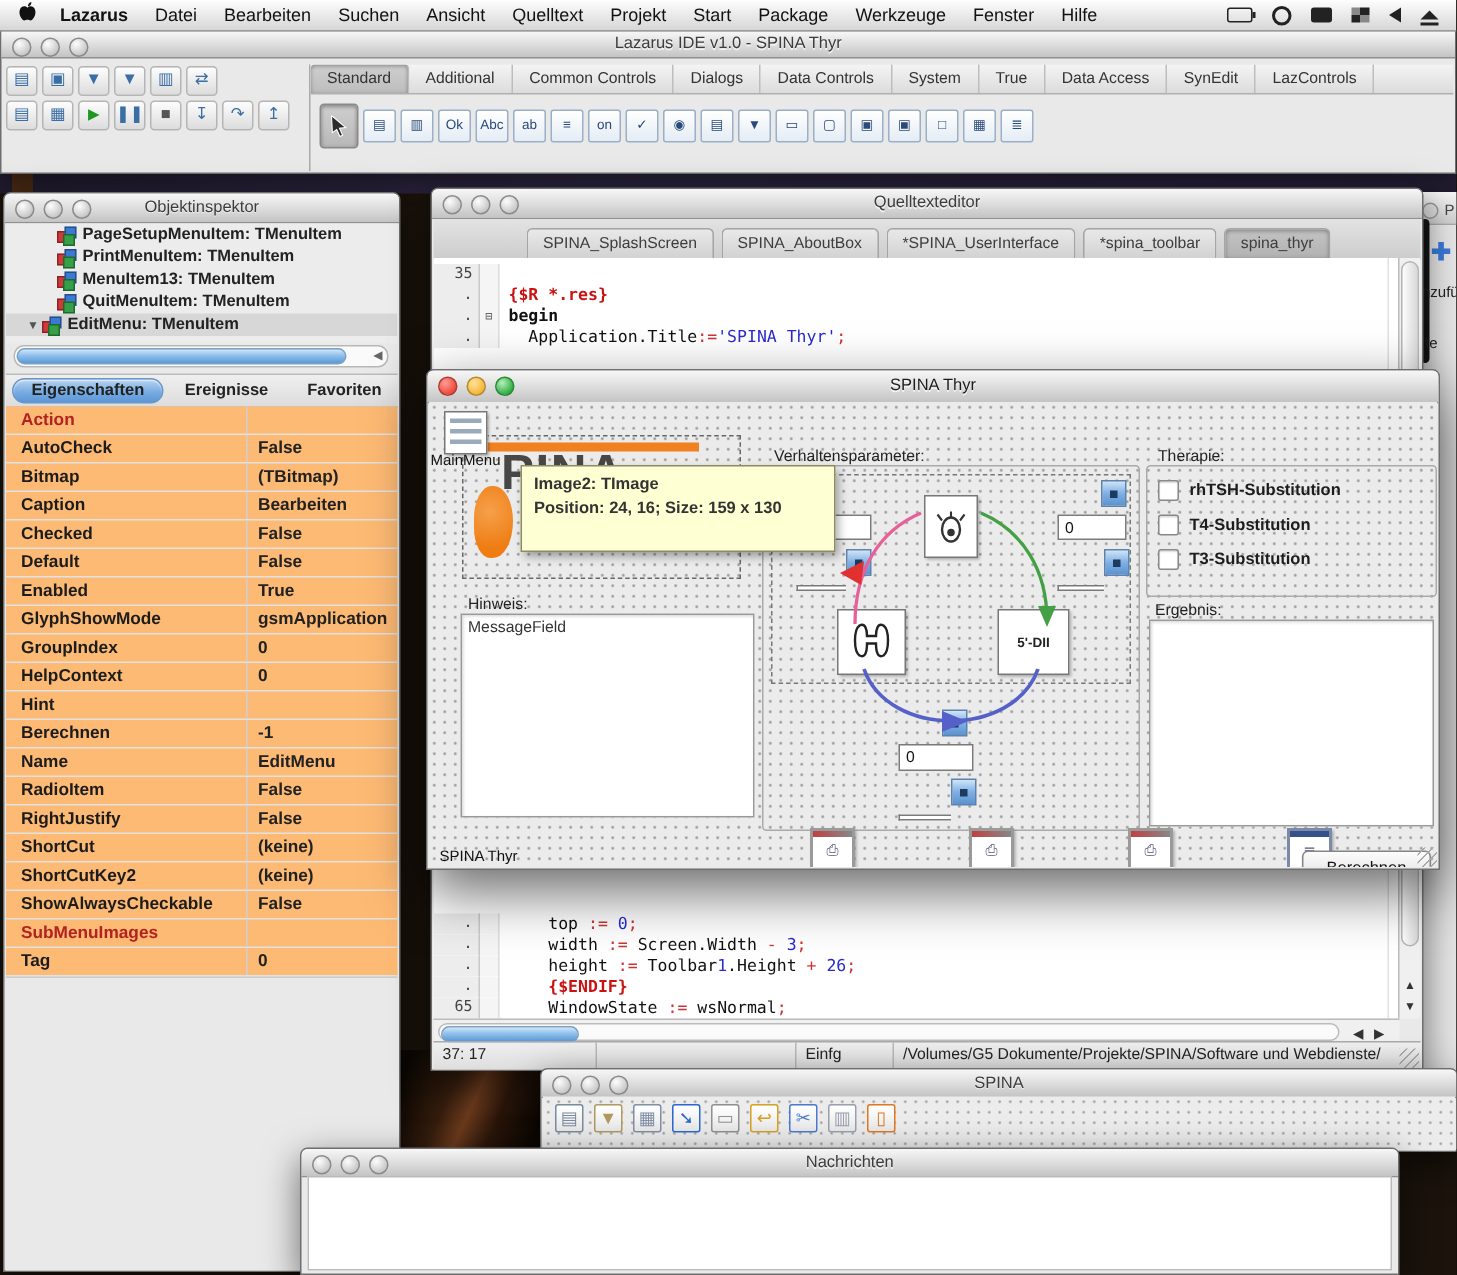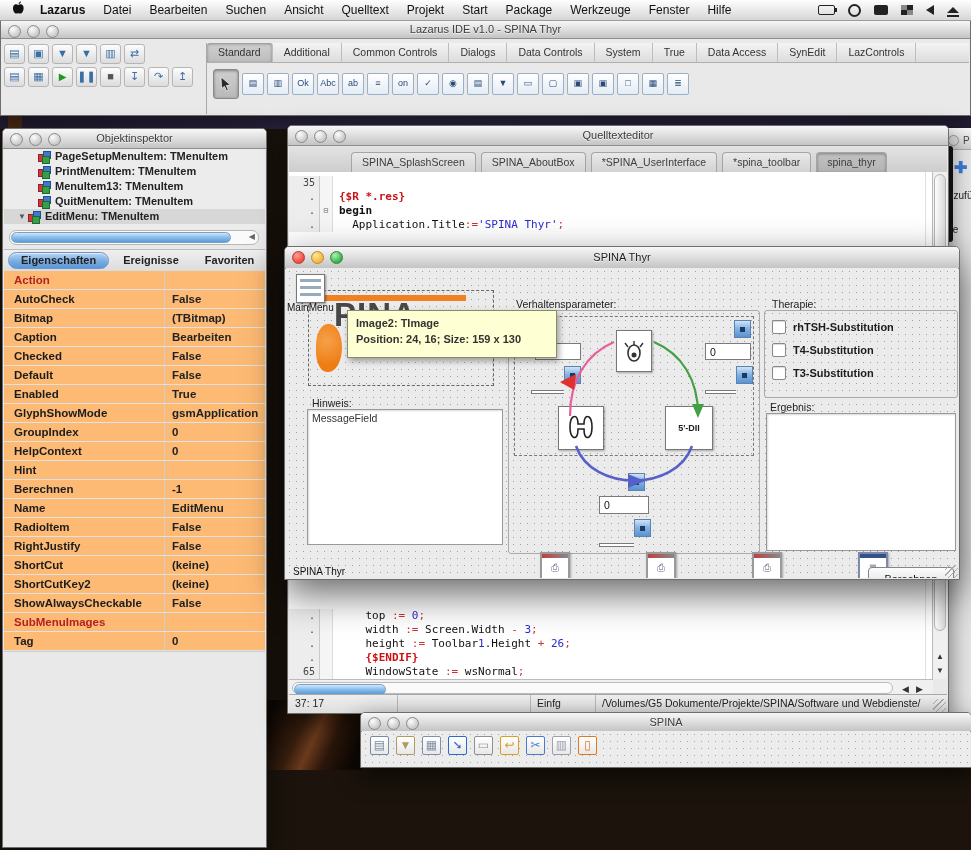--- a/index.html
+++ b/index.html
@@ -110,21 +110,21 @@
   .fd .tbar{height:21px;}
   .fd .tbar .ttl{top:4px;color:#1c1c1c;}
   .canvas{position:absolute;left:1px;right:1px;top:21px;bottom:1px;background-color:#ebebeb;background-image:radial-gradient(circle,#9f9f9f .8px,transparent 1px);background-size:7px 7px;overflow:hidden;}
   .mm-icon{position:absolute;left:10px;top:6px;width:27px;height:27px;background:#fff;border:1px solid #777;box-shadow:1px 1px 2px rgba(0,0,0,.4);}
   .mm-icon i{display:block;margin:4px 3px 0;height:3px;background:#9ab;}
   .mm-label{position:absolute;left:1px;top:34px;font-size:10px;color:#111;}
   .logo-sel{position:absolute;left:22px;top:22px;width:184px;height:94px;border:1px dashed #666;}
   .logo-bar{position:absolute;left:30px;top:27px;width:150px;height:6px;background:#f08020;}
   .logo-txt{position:absolute;left:48px;top:28px;font-size:33px;font-weight:700;color:#474747;letter-spacing:1px;font-family:"Liberation Sans",sans-serif;}
   .logo-blob{position:absolute;left:30px;top:56px;width:26px;height:48px;background:radial-gradient(circle at 40% 35%,#f6a04a,#ef7d14 70%);border-radius:48% 52% 55% 45%;}
-  .tooltip{position:absolute;left:61px;top:42px;width:200px;height:42px;background:#feffd2;border:1px solid #8a8a66;box-shadow:2px 3px 6px rgba(0,0,0,.35);z-index:12;padding:4px 0 0 8px;}
+  .tooltip{position:absolute;left:61px;top:42px;width:200px;height:42px;background:#feffd2;border:1px solid #8a8a66;box-shadow:2px 3px 6px rgba(0,0,0,.35);z-index:12;padding:4px 0 10px 8px;}
   .tooltip div{font-size:11px;font-weight:700;color:#333;line-height:16px;white-space:nowrap;}
   .grp-label{position:absolute;font-size:10.5px;color:#222;}
   .grp-box{position:absolute;border:1px solid #aaa;border-radius:3px;}
   .memo{position:absolute;background:#fff;border:1px solid #999;box-shadow:inset 1px 1px 2px rgba(0,0,0,.15);}
   .memo .mtxt{font-size:10.5px;color:#333;padding:2px 4px;}
   .dashed-panel{position:absolute;border:1px dashed #777;}
   .nodebox{position:absolute;background:#fff;border:1px solid #777;box-shadow:1px 1px 2px rgba(0,0,0,.3);display:flex;align-items:center;justify-content:center;font-size:9px;font-weight:700;color:#222;}
   .combo{position:absolute;display:flex;height:18px;}
   .combo .ctxt{flex:1;background:#fff;border:1px solid #7a7a7a;border-right:none;font-size:10.5px;font-weight:700;color:#111;padding:2px 0 0 4px;white-space:nowrap;overflow:hidden;margin-top:24px;}
   .combo .cbtn{width:15px;background:linear-gradient(#cfe4f8,#7fb0e4 50%,#5b93cf);border:1px solid #5d83ad;display:flex;align-items:center;justify-content:center;}
@@ -487,20 +487,31 @@
           <div class="sp-ico" style="color: rgb(42, 106, 208); border: 1px solid rgb(42, 106, 208); background: linear-gradient(rgb(255, 255, 255), rgb(232, 232, 232));">➘</div>
           <div class="sp-ico" style="color: rgb(144, 144, 144); border: 1px solid rgb(144, 144, 144); background: linear-gradient(rgb(255, 255, 255), rgb(232, 232, 232));">▭</div>
           <div class="sp-ico" style="color: rgb(216, 160, 32); border: 1px solid rgb(216, 160, 32); background: linear-gradient(rgb(255, 255, 255), rgb(232, 232, 232));">↩</div>
           <div class="sp-ico" style="color: rgb(74, 122, 208); border: 1px solid rgb(74, 122, 208); background: linear-gradient(rgb(255, 255, 255), rgb(232, 232, 232));">✂</div>
           <div class="sp-ico" style="color: rgb(154, 160, 176); border: 1px solid rgb(154, 160, 176); background: linear-gradient(rgb(255, 255, 255), rgb(232, 232, 232));">▥</div>
           <div class="sp-ico" style="color: rgb(224, 120, 32); border: 1px solid rgb(224, 120, 32); background: linear-gradient(rgb(255, 255, 255), rgb(232, 232, 232));">▯</div>
         </div>
     </div>
   </div>
 
+  <div class="win mw">
+    <div class="tbar">
+      <div class="lights">
+        <span class="tl"></span>
+        <span class="tl"></span>
+        <span class="tl"></span>
+      </div>
+      <div class="ttl">Nachrichten</div>
+    </div>
+    <div class="mw-body"></div>
+  </div>
 
   <div class="win fd">
     <div class="tbar">
       <div class="lights">
         <span class="tl red"></span>
         <span class="tl yel"></span>
         <span class="tl grn"></span>
       </div>
       <div class="ttl">SPINA Thyr</div>
     </div>

